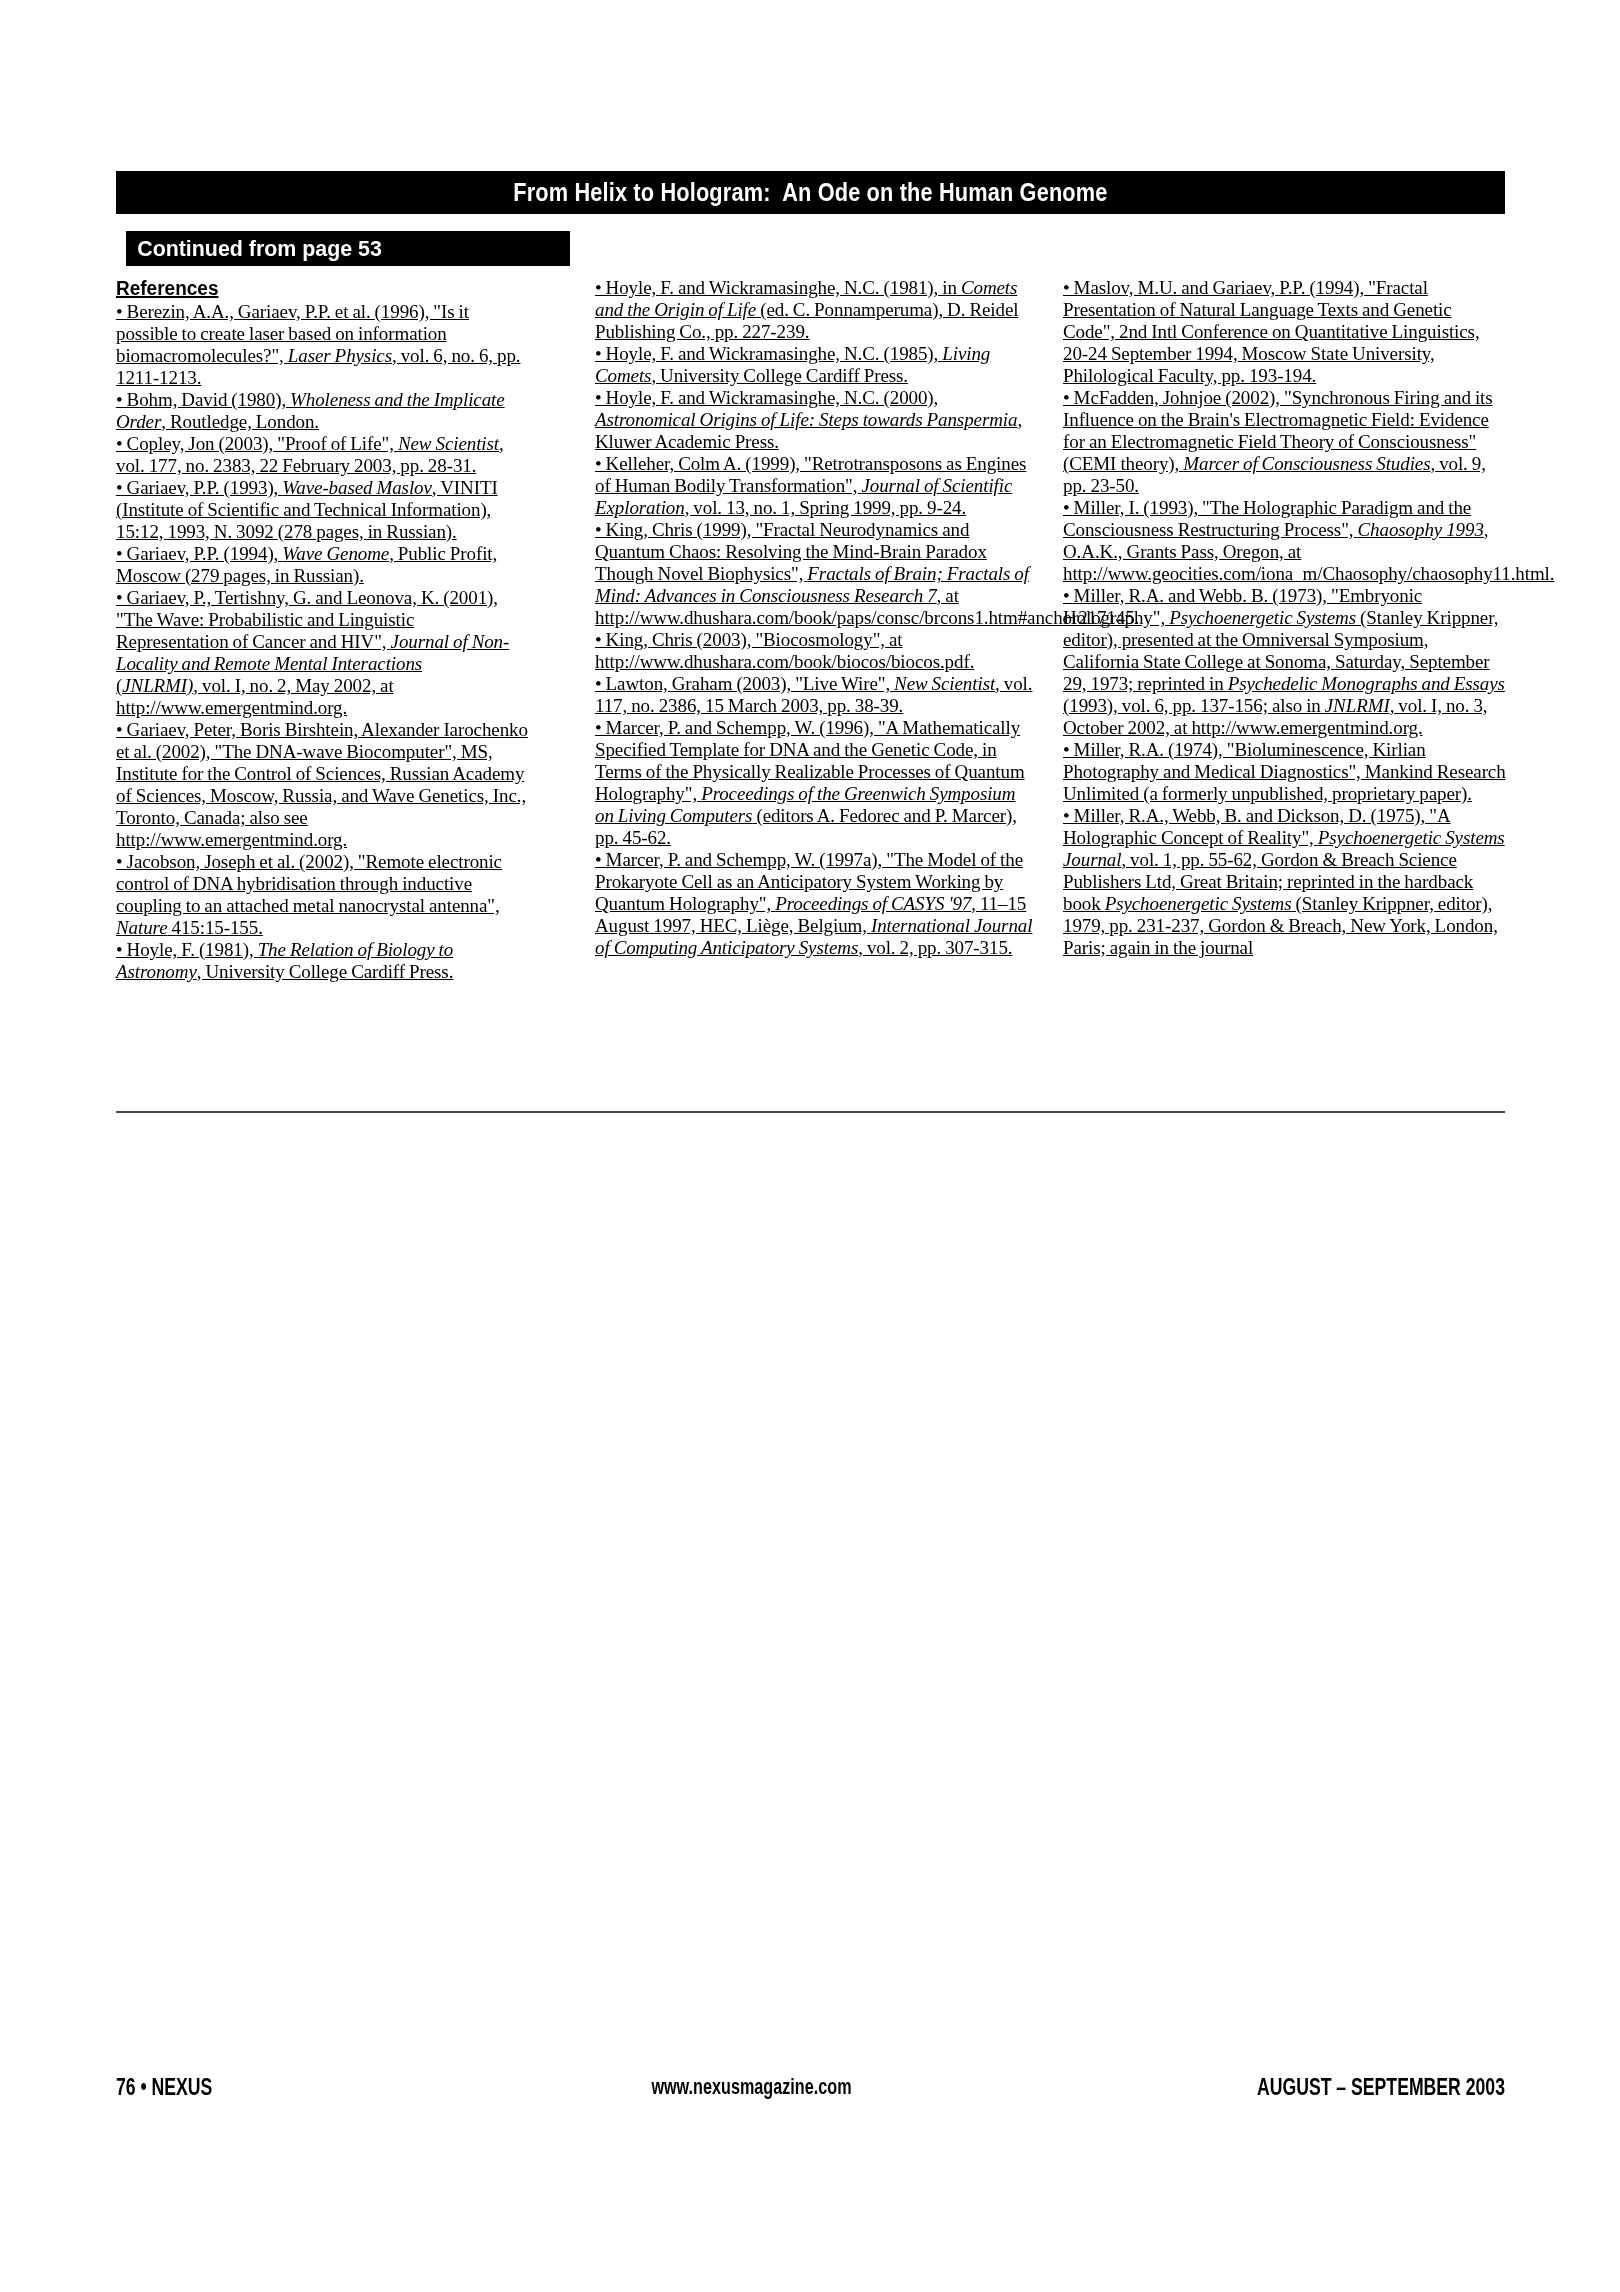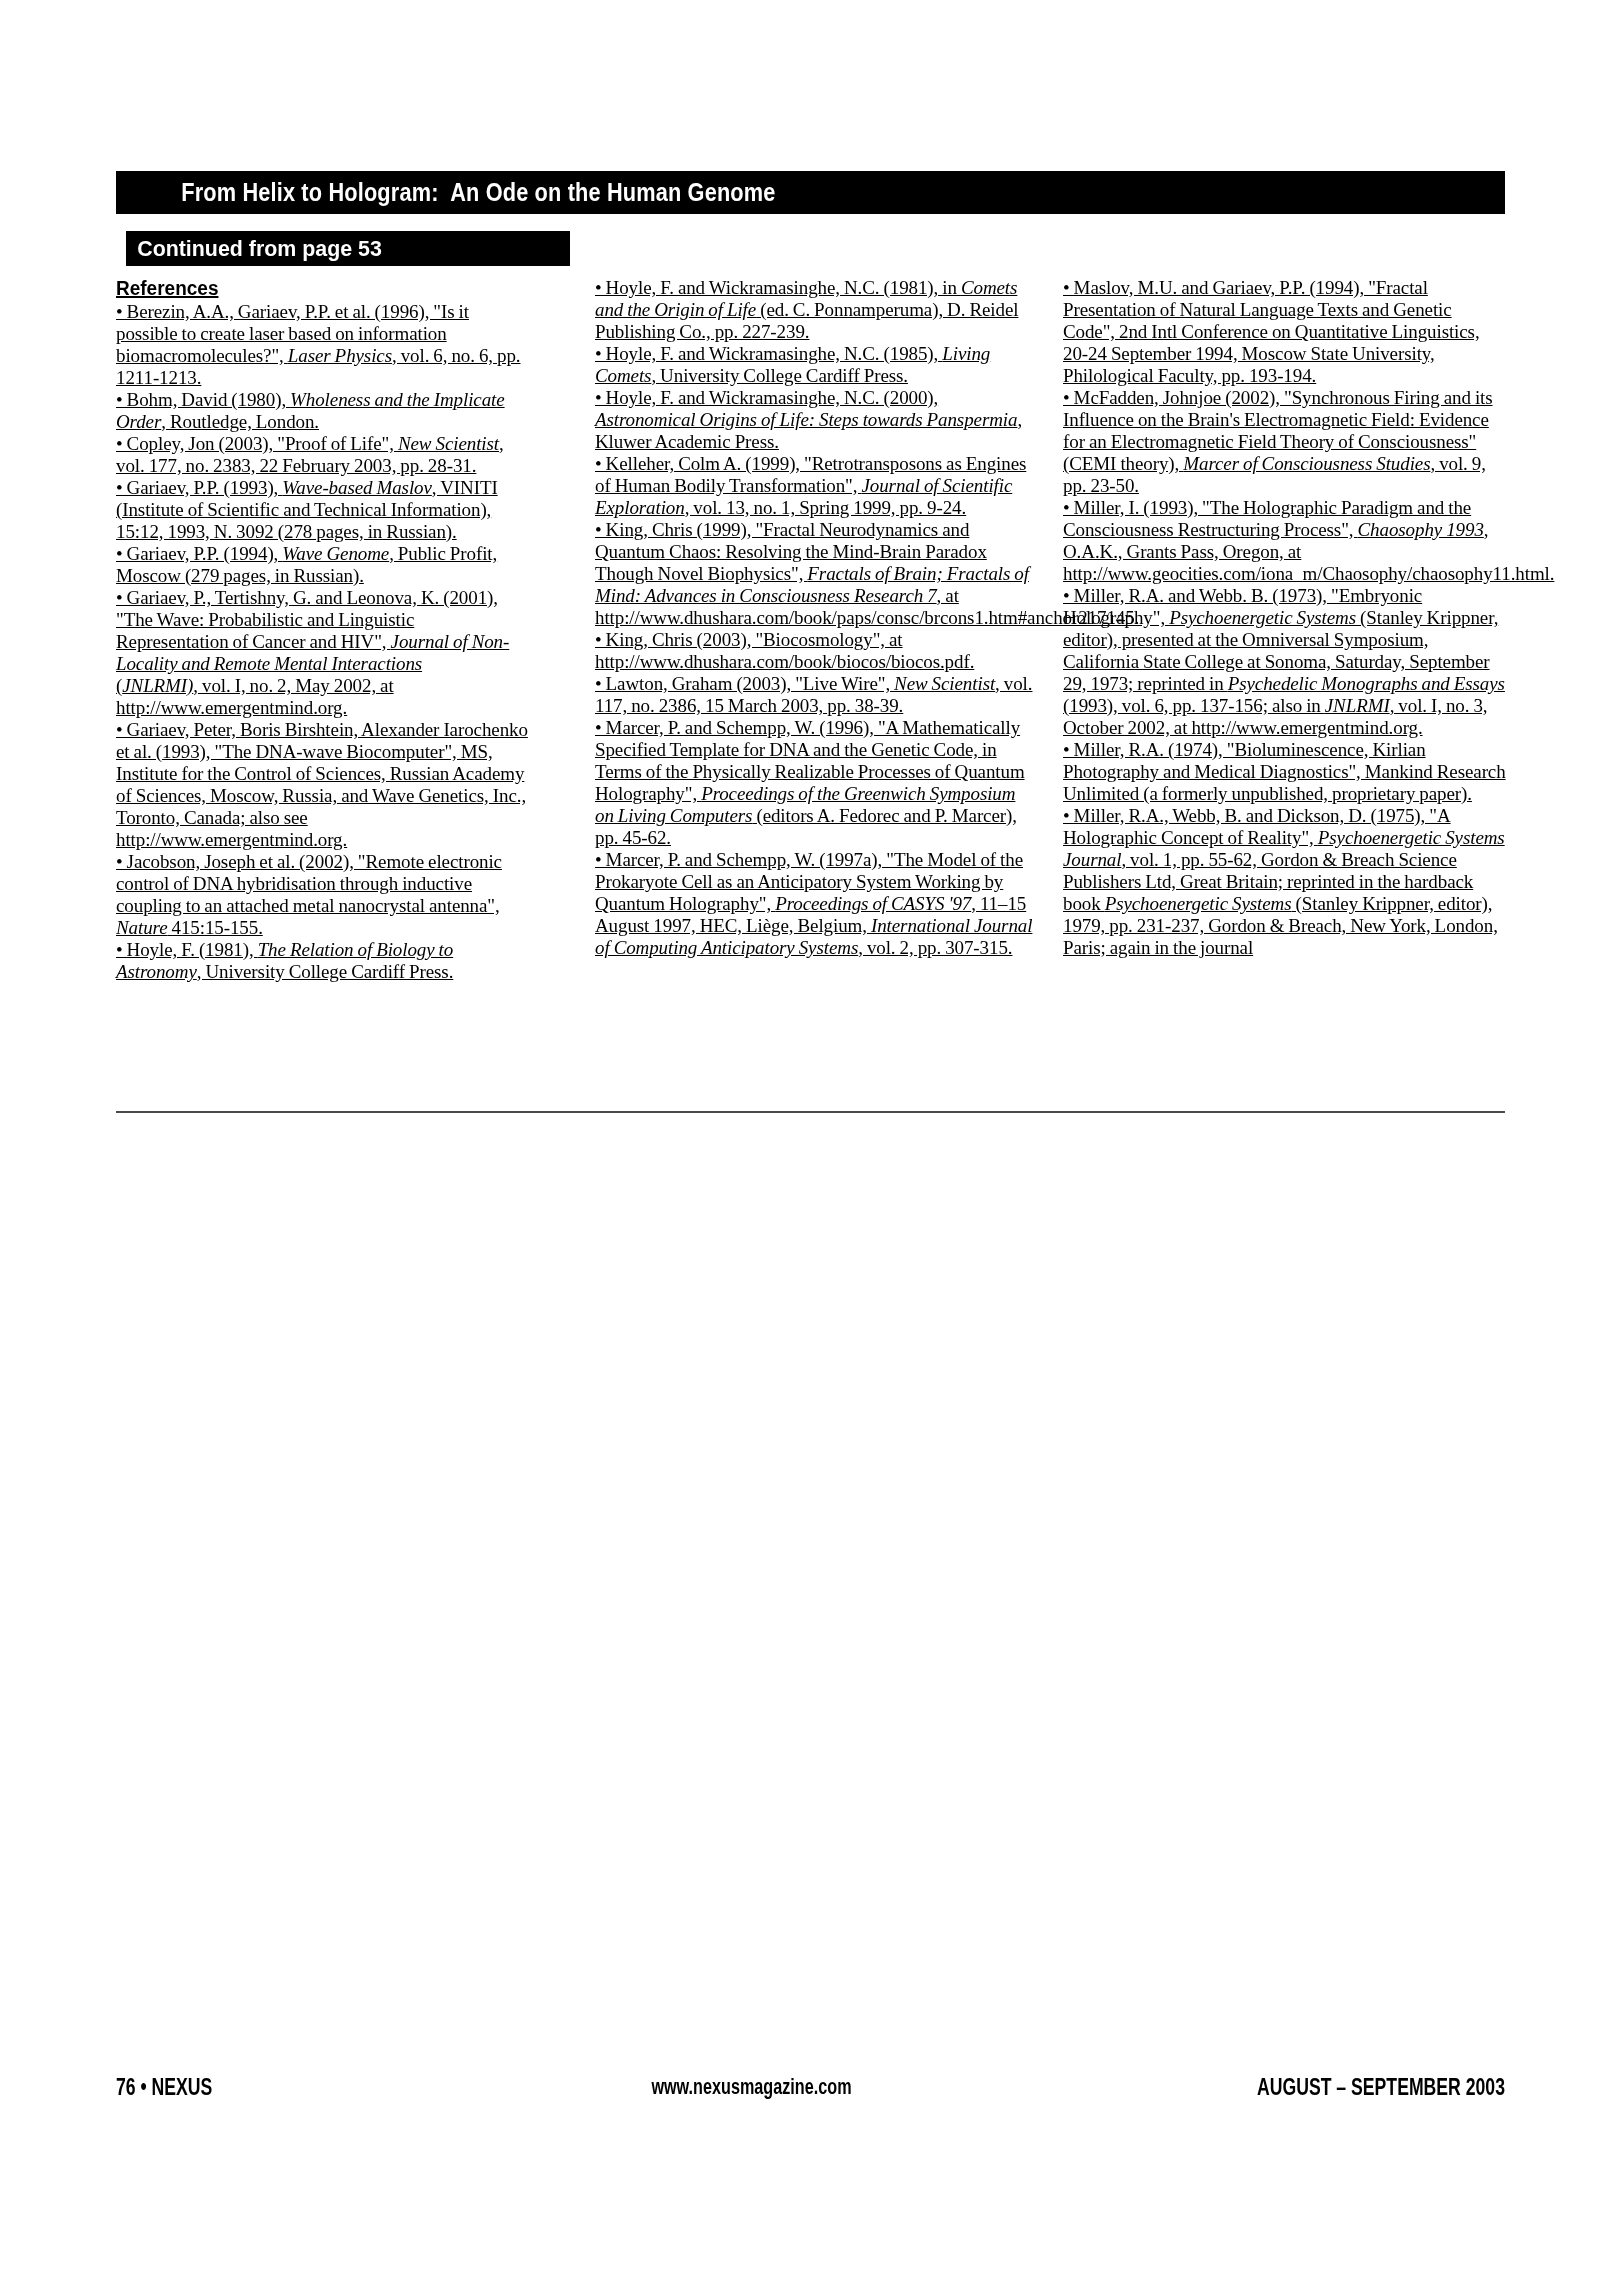--- a/index.html
+++ b/index.html
@@ -26,21 +26,21 @@
   
   .masthead {
     position: absolute;
     left: 116px;
     top: 171px;
     width: 1389px;
     height: 43px;
     background: #000000;
     display: flex;
     align-items: center;
-    justify-content: flex-start;
+    justify-content: center;
   }
   .masthead-title {
     color: #ffffff;
     font-family: "Liberation Sans", "DejaVu Sans", sans-serif;
     font-weight: bold;
     font-size: 26.5px;
     letter-spacing: 0.2px;
     white-space: pre;
     transform: scaleX(0.82);
     transform-origin: center center;
@@ -173,21 +173,21 @@
 
     <div class="col col-1">
       <div class="refs-heading">References</div>
       <div id="list-0">
           <p class="ref">• Berezin, A.A., Gariaev, P.P. et al. (1996), "Is it possible to create laser based on information biomacromolecules?", <i>Laser Physics</i>, vol. 6, no. 6, pp. 1211-1213.</p>
           <p class="ref">• Bohm, David (1980), <i>Wholeness and the Implicate Order</i>, Routledge, London.</p>
           <p class="ref">• Copley, Jon (2003), "Proof of Life", <i>New Scientist</i>, vol. 177, no. 2383, 22 February 2003, pp. 28-31.</p>
           <p class="ref">• Gariaev, P.P. (1993), <i>Wave-based Maslov</i>, VINITI (Institute of Scientific and Technical Information), 15:12, 1993, N. 3092 (278 pages, in Russian).</p>
           <p class="ref">• Gariaev, P.P. (1994), <i>Wave Genome</i>, Public Profit, Moscow (279 pages, in Russian).</p>
           <p class="ref">• Gariaev, P., Tertishny, G. and Leonova, K. (2001), "The Wave:  Probabilistic and Linguistic Representation of Cancer and HIV", <i>Journal of Non-Locality and Remote Mental Interactions</i><br>(<i>JNLRMI)</i>, vol. I, no. 2, May 2002, at http://www.emergentmind.org.</p>
-          <p class="ref">• Gariaev, Peter, Boris Birshtein, Alexander Iarochenko et al. (1993), "The DNA-wave Biocomputer", MS, Institute for the Control of Sciences, Russian Academy of Sciences, Moscow, Russia, and Wave Genetics, Inc., Toronto, Canada; also see http://www.emergentmind.org.</p>
+          <p class="ref">• Gariaev, Peter, Boris Birshtein, Alexander Iarochenko et al. (2002), "The DNA-wave Biocomputer", MS, Institute for the Control of Sciences, Russian Academy of Sciences, Moscow, Russia, and Wave Genetics, Inc., Toronto, Canada; also see http://www.emergentmind.org.</p>
           <p class="ref">• Jacobson, Joseph et al. (2002), "Remote electronic control of DNA hybridisation through inductive coupling to an attached metal nanocrystal antenna", <i>Nature</i> 415:15-155.</p>
           <p class="ref">• Hoyle, F. (1981), <i>The Relation of Biology to Astronomy</i>, University College Cardiff Press.</p>
         </div>
     </div>
 
     <div class="col col-2">
       <div id="list-1">
           <p class="ref">• Hoyle, F. and Wickramasinghe, N.C. (1981), in <i>Comets and the Origin of Life</i> (ed. C. Ponnamperuma), D. Reidel Publishing Co., pp. 227-239.</p>
           <p class="ref">• Hoyle, F. and Wickramasinghe, N.C. (1985), <i>Living Comets</i>, University College Cardiff Press.</p>
           <p class="ref">• Hoyle, F. and Wickramasinghe, N.C. (2000), <i>Astronomical Origins of Life:  Steps towards Panspermia</i>, Kluwer Academic Press.</p>

